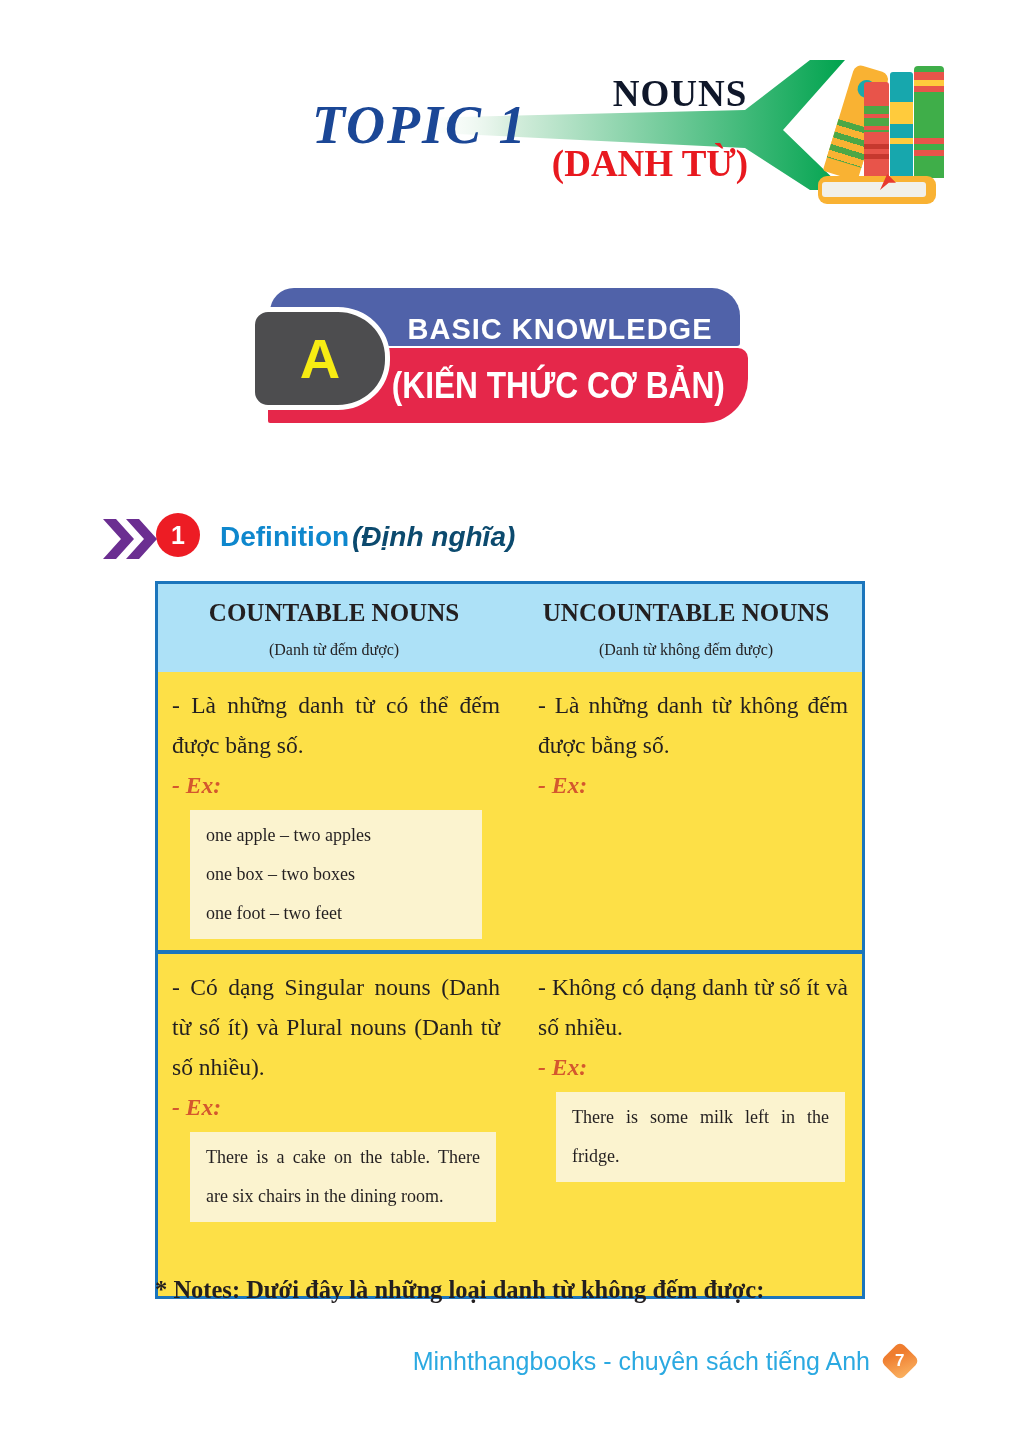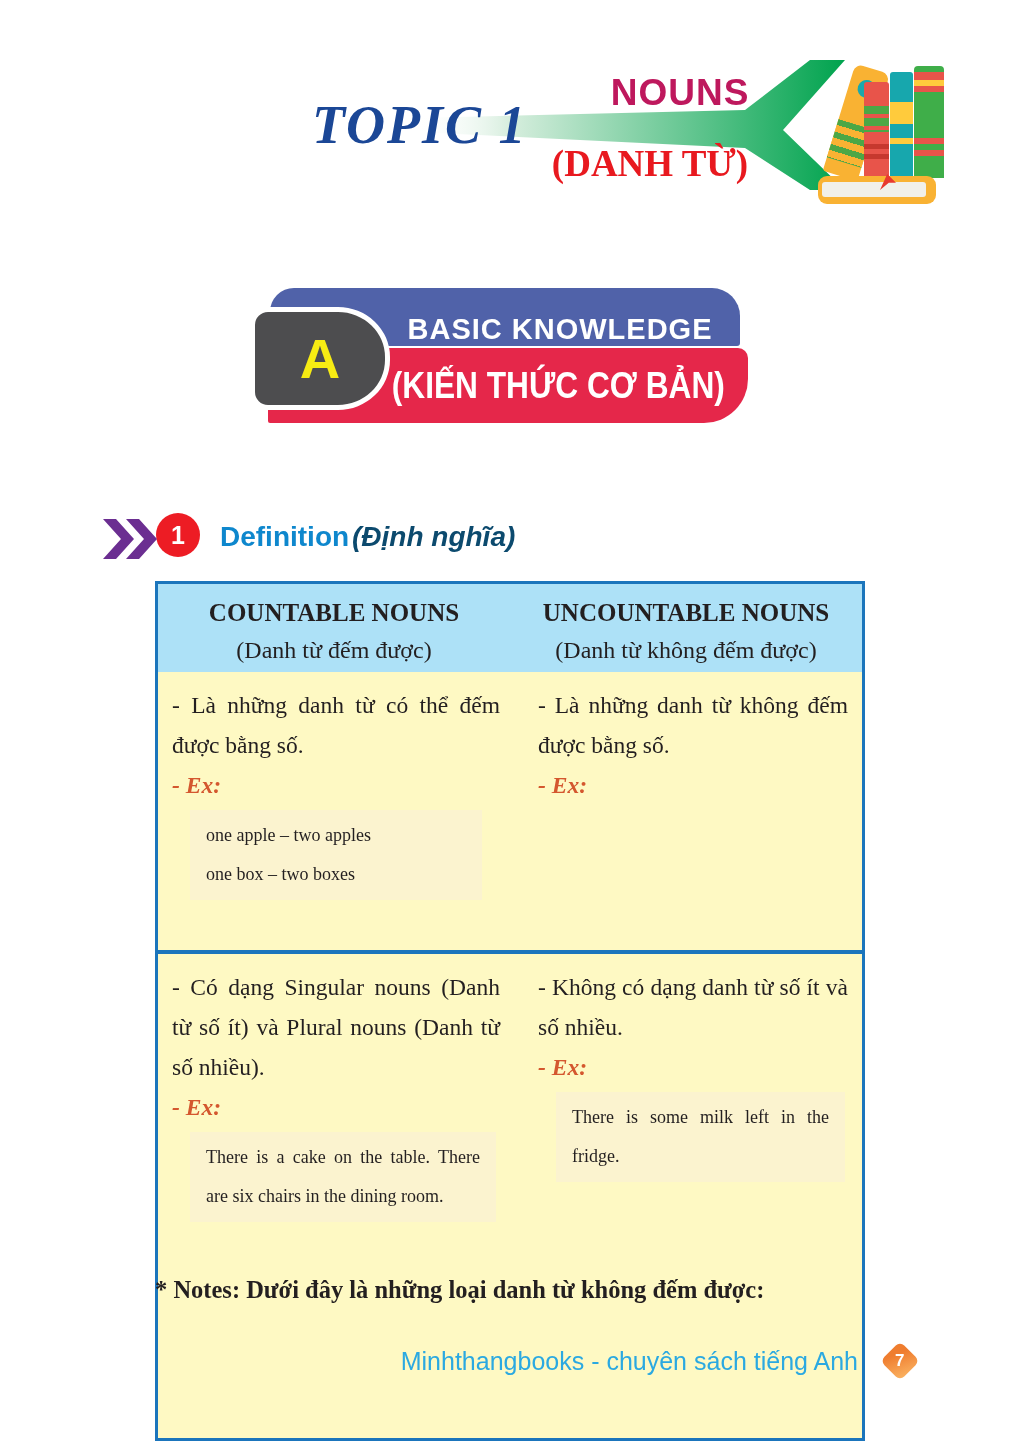--- a/index.html
+++ b/index.html
@@ -9,22 +9,22 @@
   
   .topic-label {
     position:absolute; left:312px; top:78px;
     font-family:"Liberation Serif","DejaVu Serif",serif;
     font-weight:bold; font-style:italic; font-size:54px; letter-spacing:2px;
     color:#1b4796; z-index:2;
   }
   .green-ribbon { position:absolute; left:415px; top:42px; width:455px; height:135px; z-index:1; }
   .header-title {
     position:absolute; left:590px; top:56px; width:180px; text-align:center;
-    font-family:Liberation Sans, sans-serif; font-weight:bold;
-    font-size:37px; color:#be185d; z-index:3; letter-spacing:1px;
+    font-family:Liberation Serif, serif; font-weight:bold;
+    font-size:37px; color:#0f172a; z-index:3; letter-spacing:1px;
   }
   .header-subtitle {
     position:absolute; left:535px; top:126px; width:230px; text-align:center;
     font-family:"Liberation Serif","DejaVu Serif",serif; font-weight:bold;
     font-size:37px; color:#e8191f; z-index:3; white-space:nowrap;
   }
 
   
   .books { position:absolute; left:828px; top:50px; width:112px; height:122px; z-index:4; }
   .books div { position:absolute; }
@@ -83,29 +83,29 @@
   .sec-title {
     position:absolute; left:220px; top:505px; font-weight:bold; font-size:28px; color:#0e87cd;
   }
   .sec-sub {
     position:absolute; left:352px; top:505px; font-weight:bold; font-style:italic;
     font-size:28px; color:#0c4a6e;
   }
 
   
   .grammar-table {
-    position:absolute; left:155px; top:565px; width:710px; height:860px;
-    border:3px solid #1b75bc; background:#fef9c3;
+    position:absolute; left:155px; top:565px; width:710px; height:718px;
+    border:3px solid #1b75bc; background:#fde047;
     display:flex; flex-direction:column;
     font-family:"Liberation Serif","DejaVu Serif",serif;
   }
   .t-head { height:88px; background:#ade1f7; display:flex; flex:none; }
   .t-head-cell { width:50%; text-align:center; padding-top:11px; }
   .t-head-en { font-weight:bold; font-size:25px; color:#231f20; line-height:36px; }
-  .t-head-vi { font-size:24px; color:#231f20; line-height:38px; }
+  .t-head-vi { font-size:16px; color:#231f20; line-height:38px; }
   .t-row { display:flex; flex:none; }
   .t-row-1 { height:278px; }
   .t-divider { height:4px; background:#1b75bc; flex:none; }
   .t-row-2 { flex:1; }
   .t-cell { width:50%; padding:13px 10px 10px 14px; font-size:23.5px; line-height:40px;
     color:#231f20; text-align:justify; }
   .t-cell-r { padding-left:28px; padding-right:14px; }
   .ex-label { color:#d4572e; font-weight:bold; font-style:italic; text-align:left; }
   .ex-box { background:#fbf3cf; margin-top:5px; margin-left:18px; padding:6px 16px;
     font-size:18px; line-height:39px; text-align:left; }
@@ -118,21 +118,21 @@
   .notes {
     position:absolute; left:155px; top:1260px; width:720px;
     font-family:"Liberation Serif","DejaVu Serif",serif;
     font-weight:bold; font-size:24.5px; color:#231f20;
   }
 
   
   .footer {
     position:absolute; left:0; right:0; top:1322px; height:46px;
     display:flex; align-items:center; justify-content:flex-end;
-    padding-right:96px; gap:28px;
+    padding-right:96px; gap:16px;
   }
   .footer-text { color:#2ba9e1; font-size:25px; }
   .page-badge {
     width:28px; height:28px; transform:rotate(45deg);
     background:linear-gradient(115deg,#ef7d2f 30%,#fbb564 100%);
     border-radius:6px; display:flex; align-items:center; justify-content:center;
     flex:none; margin-right:6px;
   }
   .page-badge span { transform:rotate(-45deg); color:#ffffff; font-weight:bold; font-size:17px; }
 </style>
@@ -213,20 +213,21 @@
       </div>
     </div>
 
     <div class="t-row t-row-1">
       <div class="t-cell">
         <div>- Là những danh từ có thể đếm được bằng số.</div>
         <div class="ex-label">- Ex:</div>
         <div class="ex-box box-a">
           <div>one apple – two apples</div>
           <div>one box – two boxes</div>
+          <div>one foot – two feet</div>
         </div>
       </div>
       <div class="t-cell t-cell-r">
         <div>- Là những danh từ không đếm được bằng số.</div>
         <div class="ex-label">- Ex:</div>
       </div>
     </div>
 
     <div class="t-divider"></div>
 

